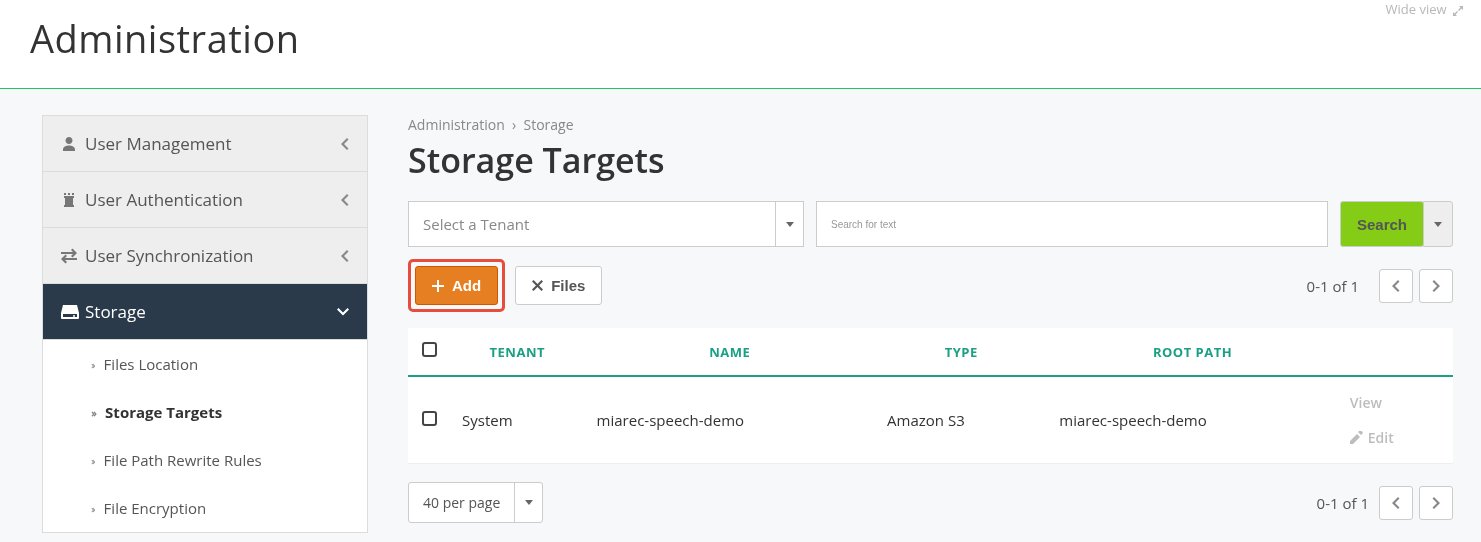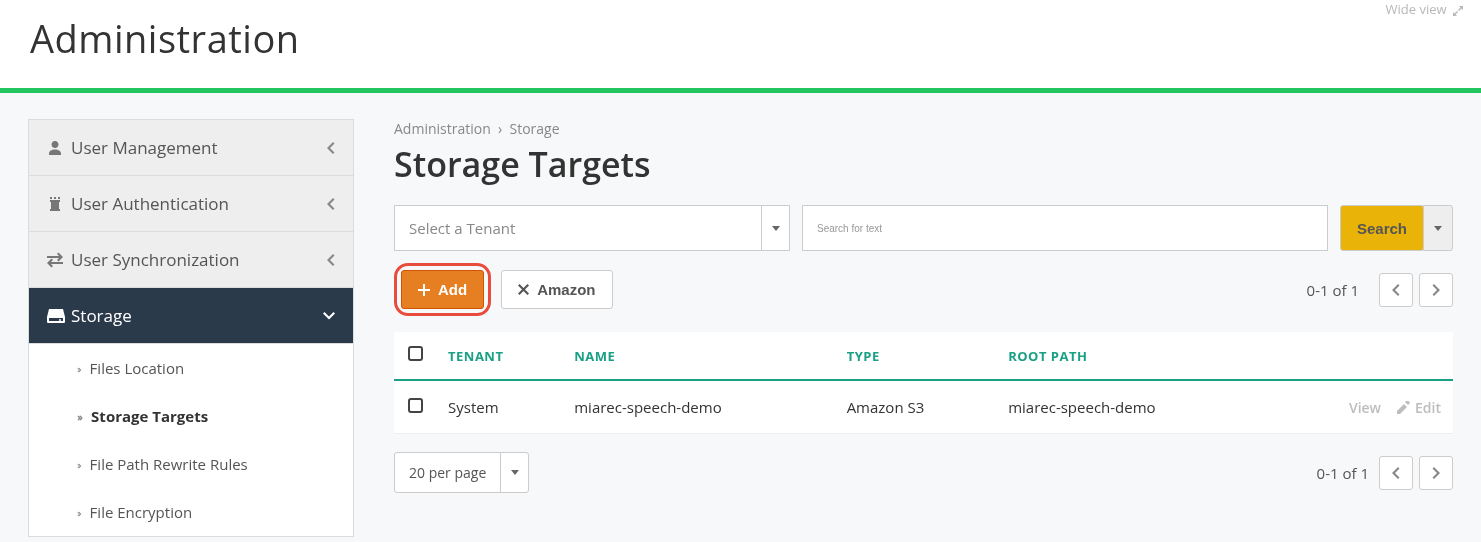--- a/index.html
+++ b/index.html
@@ -1,21 +1,21 @@
 <!DOCTYPE html>
 <html><head>
 <meta charset="utf-8">
 <style>
   * { box-sizing: border-box; margin: 0; padding: 0; }
   body { font-family: "Open Sans", "Segoe UI", Arial, sans-serif; background: #f6f8fa; color: #333; font-size: 15px; }
-  .topbar { background: #fff; padding: 12px 48px 24px 30px; border-bottom: 5px solid #22c55e; position: relative; }
+  .topbar { background: #fff; padding: 12px 48px 24px 30px; border-bottom: 1px solid #22c55e; position: relative; }
   .page-title { font-size: 38px; font-weight: 400; color: #333333; letter-spacing: 0.5px; }
   .wide-view { position: absolute; right: 18px; top: 0px; color: #b8b8b8; font-size: 13px; cursor: pointer; }
   .layout { display: flex; padding: 26px 28px 0 28px; gap: 40px; align-items: flex-start; }
-  .sidebar { width: 326px; border: 1px solid #dcdcdc; background: #86efac; }
+  .sidebar { width: 326px; border: 1px solid #dcdcdc; background: #86efac; margin-left: 14px; }
   .side-item { display: flex; align-items: center; padding: 16px 18px; border-bottom: 1px solid #dcdcdc; background: #eeeeee; color: #555; cursor: pointer; position: relative; }
   .side-item .sicon { width: 24px; color: #777; }
   .side-item .stxt { flex: 1; font-size: 17px; }
   .side-item .chev { color: #888; font-size: 14px; }
   .side-item.active { background: #2a3a4a; color: #fff; }
   .side-item.active .sicon { color: #fff; }
   .side-item.active .chev { color: #fff; }
   .subitems { background: #fff; }
   .subitem { display: flex; align-items: center; padding: 14px 18px 14px 48px; color: #555; font-size: 15px; cursor: pointer; gap: 10px; }
   .subitem.active { font-weight: 700; color: #333; }
@@ -24,37 +24,37 @@
   .breadcrumb { color: #888; font-size: 14px; margin-bottom: 3px; }
   .breadcrumb a { color: #888; text-decoration: none; }
   .main-title { font-size: 34px; font-weight: 600; color: #333; margin-bottom: 18px; }
   .searchrow { display: flex; gap: 12px; margin-bottom: 12px; align-items: stretch; }
   .select-wrap { display: flex; border: 1px solid #ccc; background: #fff; width: 396px; }
   .select-body { flex: 1; padding: 12px 14px; color: #888; font-size: 15px; }
   .select-toggle { width: 28px; border-left: 1px solid #ccc; display: flex; align-items: center; justify-content: center; color: #888; background: #fff; }
   .search-input { flex: 1; border: 1px solid #ccc; padding: 12px 14px; font-size: 10px; color: #333; }
   .search-input::placeholder { color: #999; }
   .btn { display: inline-flex; align-items: center; gap: 8px; padding: 10px 16px; border: 1px solid #ccc; background: #eee; color: #555; font-size: 15px; font-weight: 600; cursor: pointer; border-radius: 3px; }
-  .btn.search { background: #eab308; text-align: right; }
+  .btn.search { background: #84cc16; text-align: right; }
   .btn-drop { width: 30px; padding: 10px 0; display: inline-flex; align-items: center; justify-content: center; border: 1px solid #ccc; background: #eee; border-radius: 0 3px 3px 0; margin-left: -1px; cursor: pointer; }
   .caret { width: 0; height: 0; border-left: 4px solid transparent; border-right: 4px solid transparent; border-top: 5px solid #666; }
   .actionrow { display: flex; align-items: center; gap: 10px; margin-bottom: 16px; }
   .btn.add { background: #e67e22; border-color: #d35400; color: #fff; font-weight: 700; }
   .btn.delete { background: #fff; }
-  .highlight-box { border: 3px solid #e74c3c; padding: 4px; border-radius: 14px; display: inline-flex; }
+  .highlight-box { border: 3px solid #e74c3c; padding: 4px; border-radius: 5px; display: inline-flex; }
   .spacer { flex: 1; }
   .page-info { color: #555; font-size: 15px; }
   .pager { display: flex; gap: 6px; margin-left: 10px; }
   .pager-btn { width: 34px; height: 34px; border: 1px solid #ccc; background: #fff; display: flex; align-items: center; justify-content: center; color: #888; border-radius: 3px; cursor: pointer; font-size: 16px; }
   .table { width: 100%; border-collapse: collapse; background: #fff; }
-  .table th { text-align: left; padding: 14px 12px; color: #1aa085; font-size: 13px; font-weight: 700; letter-spacing: 0.5px; border-bottom: 2px solid #1aa085; }
+  .table th { text-align: center; padding: 14px 12px; color: #1aa085; font-size: 13px; font-weight: 700; letter-spacing: 0.5px; border-bottom: 2px solid #1aa085; }
   .table td { padding: 16px 12px; border-bottom: 1px solid #eee; color: #333; font-size: 15px; }
   .table th.chkcol, .table td.chkcol { width: 42px; text-align: center; }
   .chk { width: 15px; height: 15px; border: 2px solid #444; border-radius: 3px; display: inline-block; }
-  .row-actions { color: #bdbdbd; font-weight: 600; font-size: 14px; display: flex; gap: 16px; justify-content: flex-end; }
+  .row-actions { color: #bdbdbd; font-weight: 600; font-size: 14px; display: flex; gap: 16px; justify-content: flex-end; flex-direction: column; }
   .row-actions span { cursor: pointer; display: flex; align-items: center; gap: 5px; }
   .footerrow { display: flex; align-items: center; margin-top: 18px; }
   .perpage { display: flex; border: 1px solid #ccc; background: #fff; border-radius: 3px; }
   .perpage-body { padding: 10px 14px; font-size: 14px; color: #555; }
   .perpage-toggle { width: 28px; border-left: 1px solid #ccc; display: flex; align-items: center; justify-content: center; }
   svg { display: block; }
 </style>
 </head>
 <body>
 
@@ -181,21 +181,21 @@
               <rect x="5" y="0" width="2" height="12"></rect>
               <rect x="0" y="5" width="12" height="2"></rect>
             </svg>
           <span>Add</span>
         </button>
       </span>
       <button class="btn delete">
         <svg width="11" height="11" viewBox="0 0 11 11" fill="#555">
             <path d="M0 1.5 L1.5 0 L5.5 4 L9.5 0 L11 1.5 L7 5.5 L11 9.5 L9.5 11 L5.5 7 L1.5 11 L0 9.5 L4 5.5 Z"></path>
           </svg>
-        <span>Amazon</span>
+        <span>Files</span>
       </button>
       <div class="spacer"></div>
       <span class="page-info">0-1 of 1</span>
       <div class="pager">
         <div class="pager-btn">
           <svg width="8" height="12" viewBox="0 0 8 12" fill="currentColor">
               <path d="M6 0 L0 6 L6 12 L7.5 10.5 L3 6 L7.5 1.5 Z"></path>
             </svg>
         </div>
         <div class="pager-btn">
@@ -236,21 +236,21 @@
                 <span>Edit</span>
               </span>
             </div>
           </td>
         </tr>
       </tbody>
     </table>
 
     <div class="footerrow">
       <div class="perpage">
-        <div class="perpage-body">20 per page</div>
+        <div class="perpage-body">40 per page</div>
         <div class="perpage-toggle">
             <span class="caret"></span>
           </div>
       </div>
       <div class="spacer"></div>
       <span class="page-info">0-1 of 1</span>
       <div class="pager">
         <div class="pager-btn">
           <svg width="8" height="12" viewBox="0 0 8 12" fill="currentColor">
               <path d="M6 0 L0 6 L6 12 L7.5 10.5 L3 6 L7.5 1.5 Z"></path>

